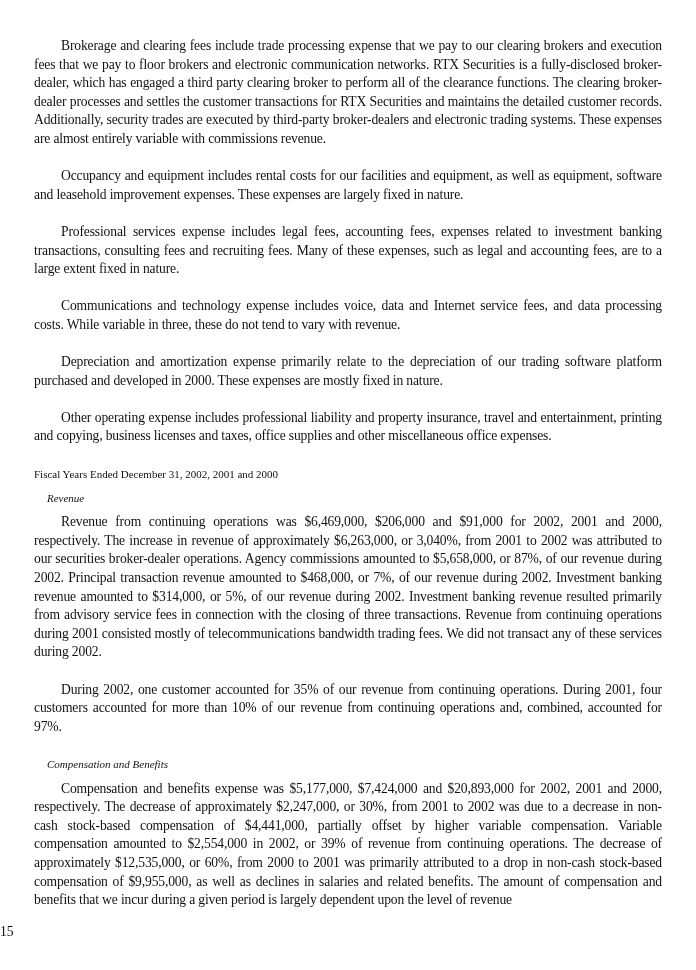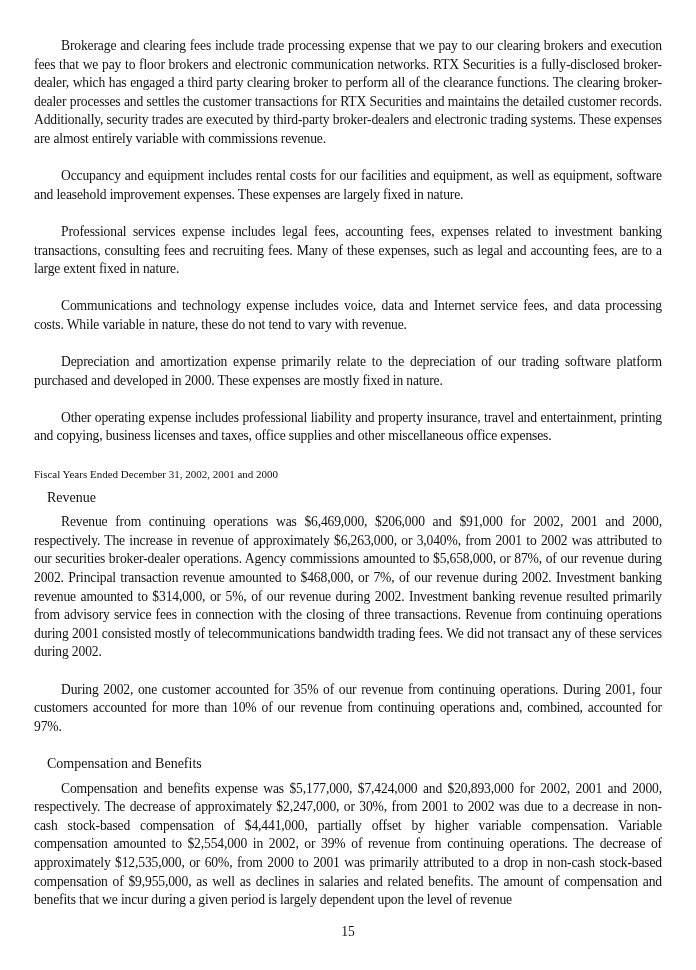--- a/index.html
+++ b/index.html
@@ -15,37 +15,37 @@
   p.para {
     margin: 0 0 18.6px 0;
     text-align: justify;
     text-indent: 27px;
     letter-spacing: -0.15px;
   }
   h2.section {
     font-weight: normal; font-size: 11px; margin: 19px 0 5px 0; line-height: 18.6px;
   }
   h3.sub {
-    font-weight: normal; font-size: 14px;
+    font-style: italic; font-weight: normal; font-size: 11px;
     margin: 0 0 6px 13px; line-height: 18.6px;
   }
   .gap-extra { margin-top: 22px; }
   .page-number {
     position: absolute; left: 0; width: 696px; top: 924px;
-    text-align: center; font-size: 13.6px;
+    text-align: left; font-size: 13.6px;
   }
 </style>
 </head>
 <body>
 
 <div class="page">
   <p class="para">Brokerage and clearing fees include trade processing expense that we pay to our clearing brokers and execution fees that we pay to floor brokers and electronic communication networks. RTX Securities is a fully-disclosed broker-dealer, which has engaged a third party clearing broker to perform all of the clearance functions. The clearing broker-dealer processes and settles the customer transactions for RTX Securities and maintains the detailed customer records. Additionally, security trades are executed by third-party broker-dealers and electronic trading systems. These expenses are almost entirely variable with commissions revenue.</p>
   <p class="para">Occupancy and equipment includes rental costs for our facilities and equipment, as well as equipment, software and leasehold improvement expenses. These expenses are largely fixed in nature.</p>
   <p class="para">Professional services expense includes legal fees, accounting fees, expenses related to investment banking transactions, consulting fees and recruiting fees. Many of these expenses, such as legal and accounting fees, are to a large extent fixed in nature.</p>
-  <p class="para">Communications and technology expense includes voice, data and Internet service fees, and data processing costs. While variable in nature, these do not tend to vary with revenue.</p>
+  <p class="para">Communications and technology expense includes voice, data and Internet service fees, and data processing costs. While variable in three, these do not tend to vary with revenue.</p>
   <p class="para">Depreciation and amortization expense primarily relate to the depreciation of our trading software platform purchased and developed in 2000. These expenses are mostly fixed in nature.</p>
   <p class="para">Other operating expense includes professional liability and property insurance, travel and entertainment, printing and copying, business licenses and taxes, office supplies and other miscellaneous office expenses.</p>
 
   <h2 class="section">Fiscal Years Ended December 31, 2002, 2001 and 2000</h2>
 
   <h3 class="sub">Revenue</h3>
   <p class="para">Revenue from continuing operations was $6,469,000, $206,000 and $91,000 for 2002, 2001 and 2000, respectively. The increase in revenue of approximately $6,263,000, or 3,040%, from 2001 to 2002 was attributed to our securities broker-dealer operations. Agency commissions amounted to $5,658,000, or 87%, of our revenue during 2002. Principal transaction revenue amounted to $468,000, or 7%, of our revenue during 2002. Investment banking revenue amounted to $314,000, or 5%, of our revenue during 2002. Investment banking revenue resulted primarily from advisory service fees in connection with the closing of three transactions. Revenue from continuing operations during 2001 consisted mostly of telecommunications bandwidth trading fees. We did not transact any of these services during 2002.</p>
   <p class="para">During 2002, one customer accounted for 35% of our revenue from continuing operations. During 2001, four customers accounted for more than 10% of our revenue from continuing operations and, combined, accounted for 97%.</p>
 
   <h3 class="sub gap-extra">Compensation and Benefits</h3>

